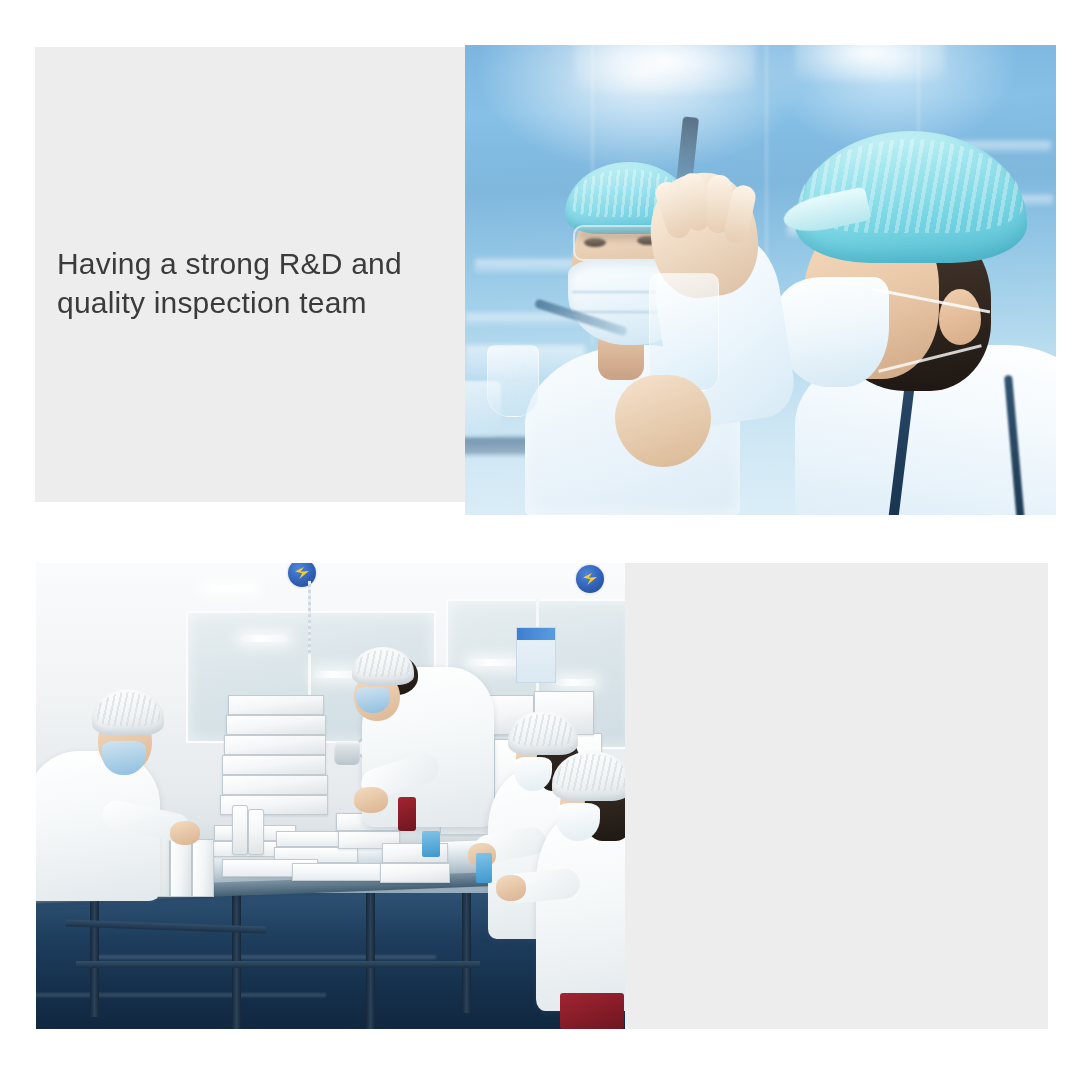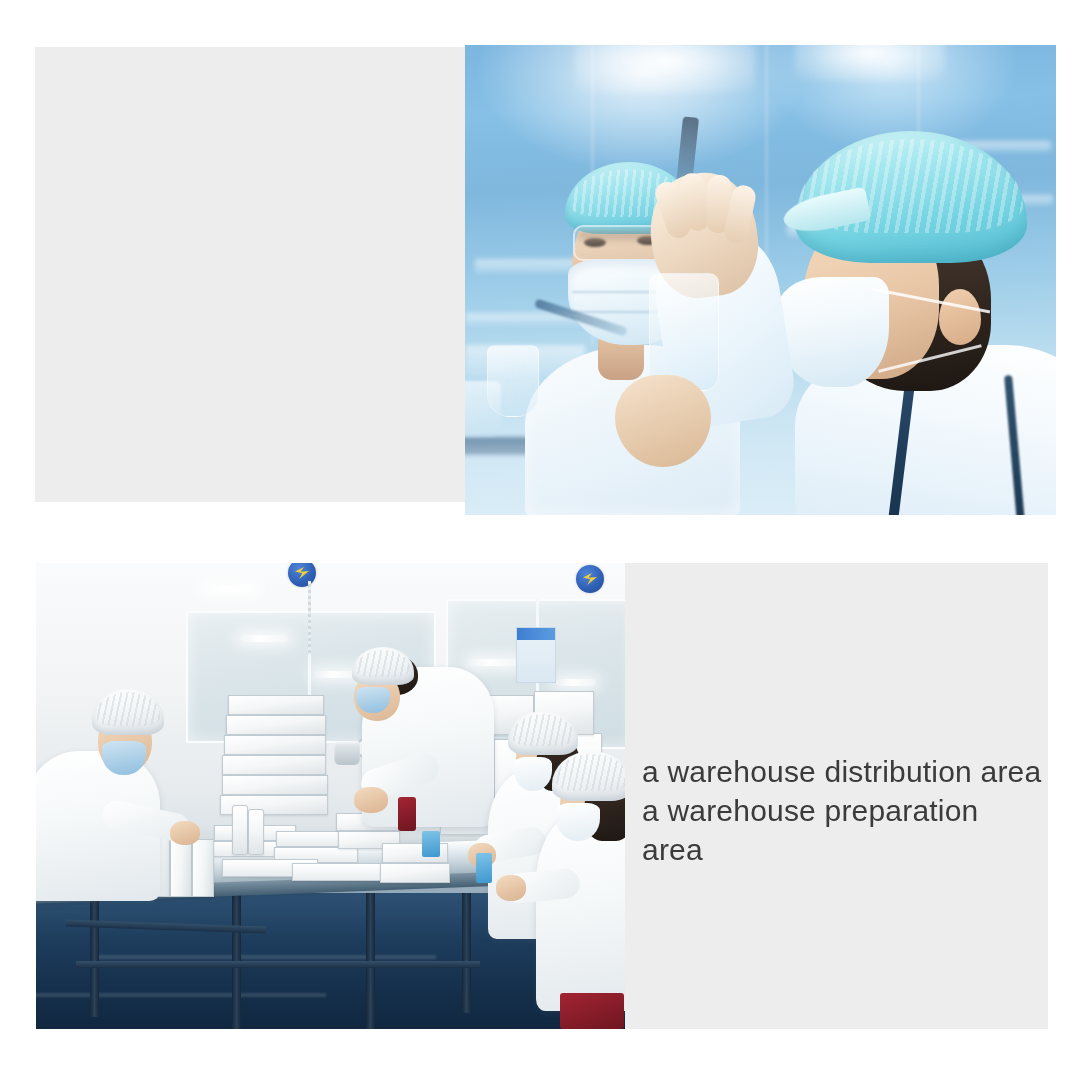--- a/index.html
+++ b/index.html
@@ -418,20 +418,22 @@
     border-radius:3px;
   }
 </style>
 </head>
 <body>
 
 <div class="canvas">
 
   <div class="gray-panel" id="top-gray-panel"></div>
 
+  <div class="caption" id="top-caption">Having a strong R&amp;D and
+quality inspection team</div>
 
   <div class="photo" id="top-photo">
     <div class="lab-bg"></div>
 
     <div class="ceil-light" style="left:110px; top:-16px; width:180px; height:64px;"></div>
     <div class="ceil-light" style="left:330px; top:-20px; width:150px; height:56px;"></div>
     <div class="lab-seam" style="left:126px; top:0; width:3px; height:300px;"></div>
     <div class="lab-seam" style="left:300px; top:0; width:3px; height:250px;"></div>
     <div class="lab-seam" style="left:452px; top:0; width:3px; height:300px;"></div>
     <div class="lab-shelf" style="left:10px; top:214px; width:150px; height:14px;"></div>
@@ -604,16 +606,14 @@
       <div class="pw-hand" style="left:460px; top:312px; width:30px; height:26px;"></div>
       <div class="blue-card" style="left:440px; top:290px; width:16px; height:30px;"></div>
       <div class="red-accent" style="left:524px; top:430px; width:64px; height:36px;"></div>
     </div>
 
     <div class="blue-card" style="left:386px; top:268px; width:18px; height:26px;"></div>
   </div>
 
   <div class="gray-panel" id="bottom-gray-panel"></div>
 
-  <div class="caption" id="bottom-caption">a warehouse distribution area
-a warehouse preparation area</div>
 
 </div>
 
 </body></html>

